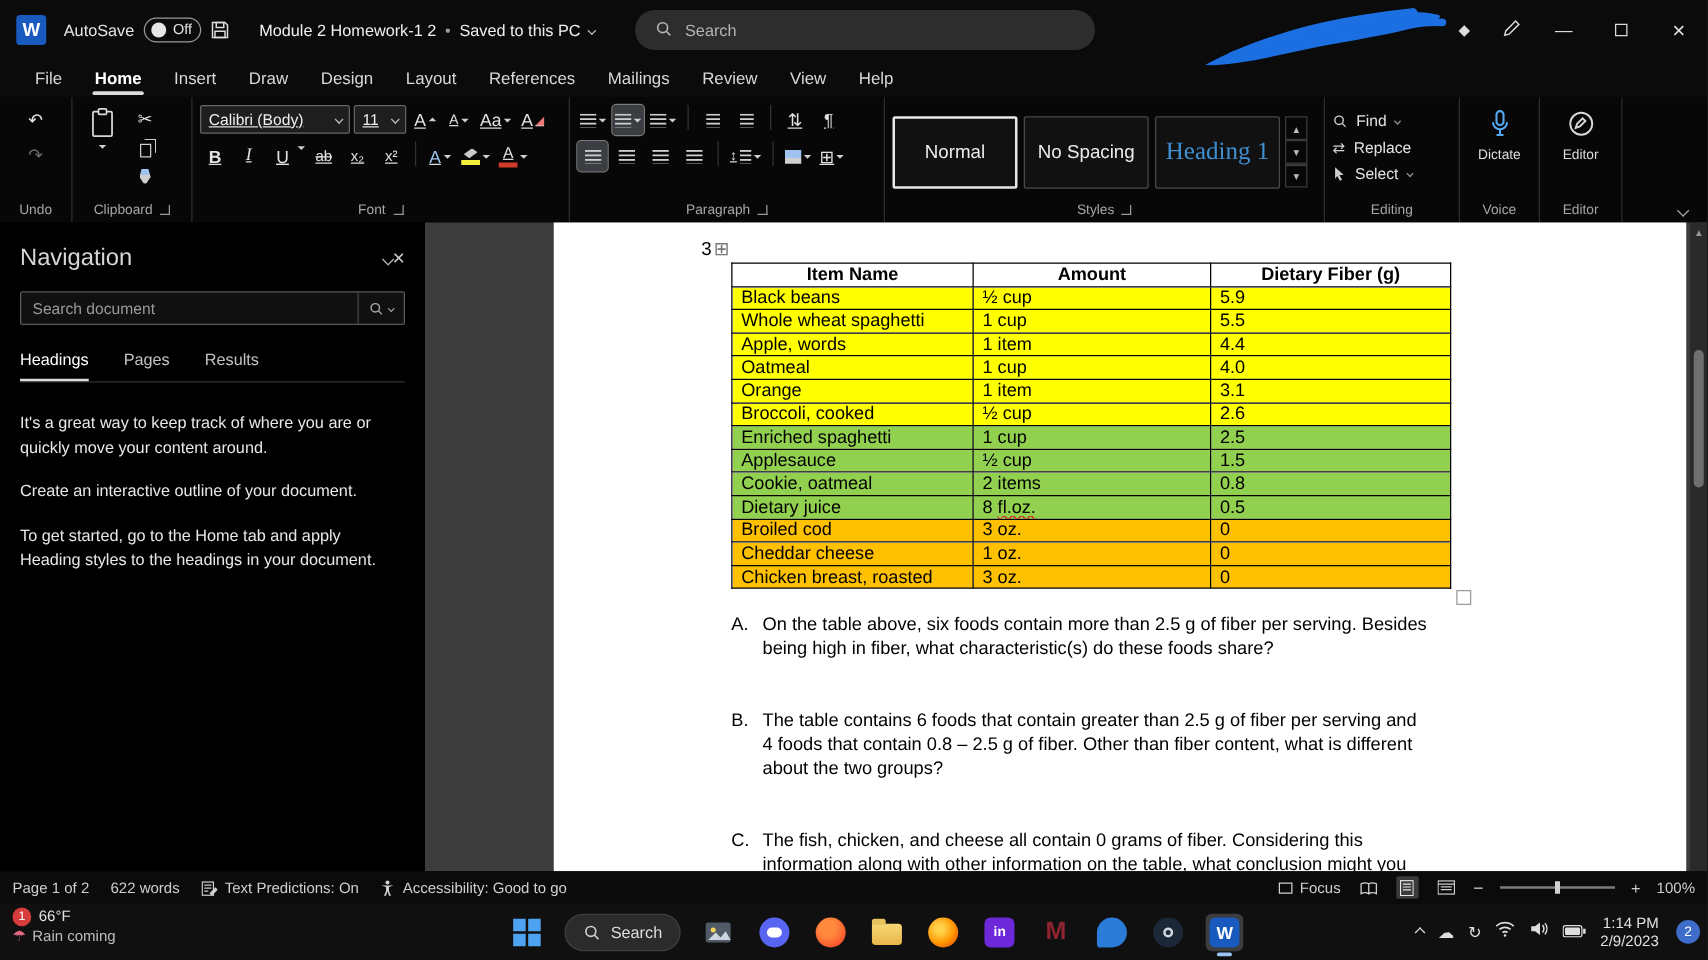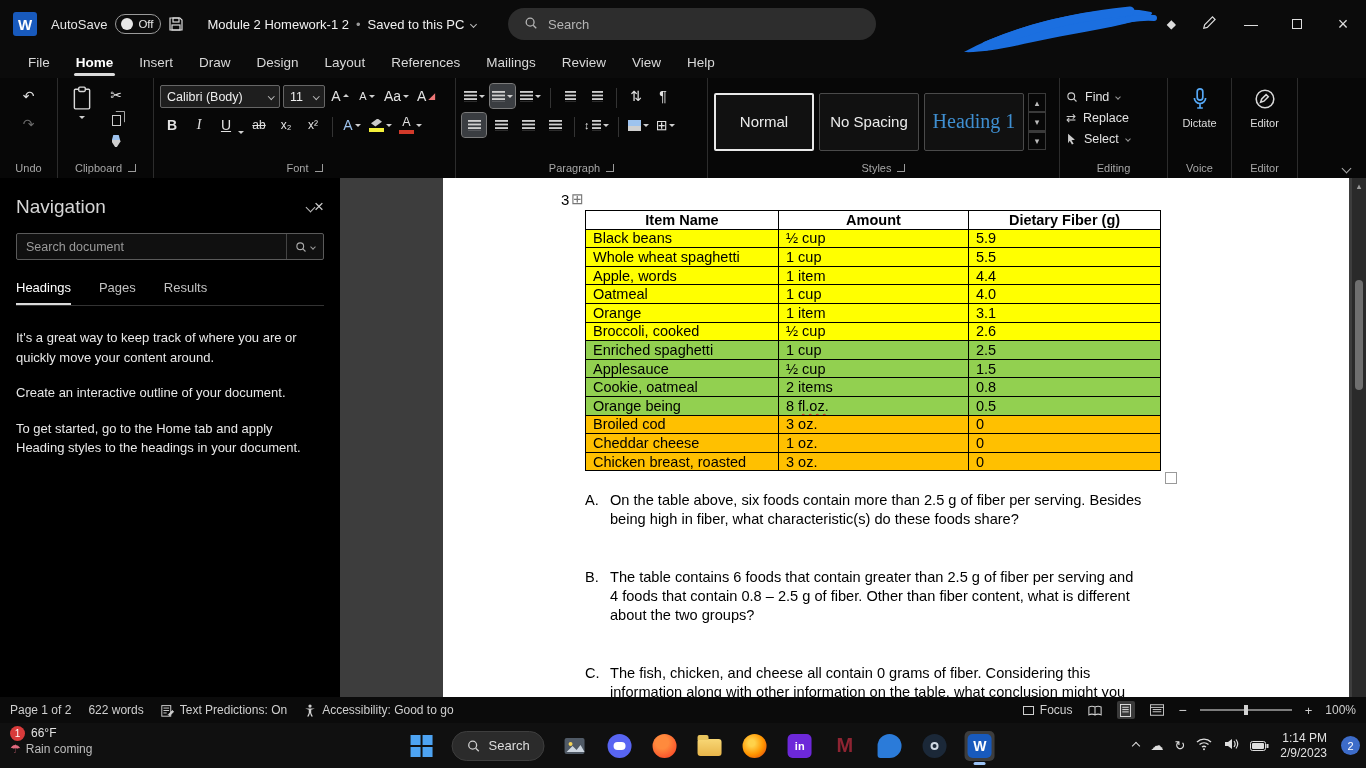--- a/index.html
+++ b/index.html
@@ -43,21 +43,21 @@
   .rbtn { min-width:24px; height:24px; display:flex; align-items:center; justify-content:center; gap:2px; border-radius:3px; color:#e2e2e2; font-size:14px; padding:0 2px; }
   .rbtn.active { background:#3a3d41; outline:1px solid #7a7a7a; }
   .rbtn .dim, .dim { color:#6b6b6b; }
   .dd { display:inline-block; width:0; height:0; border:3.5px solid transparent; border-top-color:#cfcfcf; margin-top:4px; }
   .chv { display:inline-block; width:7px; height:7px; border-right:1.4px solid currentColor; border-bottom:1.4px solid currentColor; }
   .chv.down { transform:rotate(45deg); }
   .chv.up { transform:rotate(-135deg); }
   .vsep { width:1px; height:20px; background:#333; margin:0 4px; }
   .col-center { display:flex; flex-direction:column; align-items:center; gap:4px; }
   .combo { background:#1e1e1e; border:1px solid #666; height:23px; display:flex; align-items:center; padding:0 6px; font-size:12.5px; color:#eee; gap:6px; border-radius:2px; }
-  .frow { display:flex; gap:3px; align-items:flex-end; margin-bottom:5px; }
+  .frow { display:flex; gap:3px; align-items:flex-start; margin-bottom:5px;text-decoration:underline; }
   .tri { display:inline-block; width:0; height:0; border:3px solid transparent; }
   .tri.up { border-bottom-color:#cfcfcf; margin-bottom:4px; }
   .tri.dn { border-top-color:#cfcfcf; margin-top:4px; }
   .ab-bar { display:flex; flex-direction:column; align-items:center; line-height:1; }
   .ab-bar .ltr { font-size:12.5px; }
   .ab-bar .bar { width:15px; height:3.5px; margin-top:1.5px; }
   .lines-ic { width:13px; height:11px; background:linear-gradient(#cfcfcf 1.5px, transparent 0); background-size:100% 3.6px; }
   .marker { width:11px; height:8px; background:#c9c9c9; clip-path:polygon(0 60%,60% 0,100% 40%,40% 100%); }
   .copy-ic { width:9px; height:11px; border:1px solid #ccc; box-shadow:3px -3px 0 0 #070707, 3.8px -3.8px 0 0 #ccc; margin:4px 0 0 0; }
   .brush { width:9px; height:12px; background:linear-gradient(#9ec3ee 40%, #cfcfcf 40%); clip-path:polygon(20% 0,80% 0,100% 55%,60% 100%,40% 100%,0 55%); }
@@ -559,21 +559,21 @@
               <td>Applesauce</td>
               <td>½ cup</td>
               <td>1.5</td>
             </tr>
             <tr style="background: rgb(146, 208, 80);">
               <td>Cookie, oatmeal</td>
               <td>2 items</td>
               <td>0.8</td>
             </tr>
             <tr style="background: rgb(146, 208, 80);">
-              <td>Orange being</td>
+              <td>Dietary juice</td>
               <td>8 <span class="spell">fl.oz.</span></td>
               <td>0.5</td>
             </tr>
             <tr style="background: rgb(255, 192, 0);">
               <td>Broiled cod</td>
               <td>3 oz.</td>
               <td>0</td>
             </tr>
             <tr style="background: rgb(255, 192, 0);">
               <td>Cheddar cheese</td>

